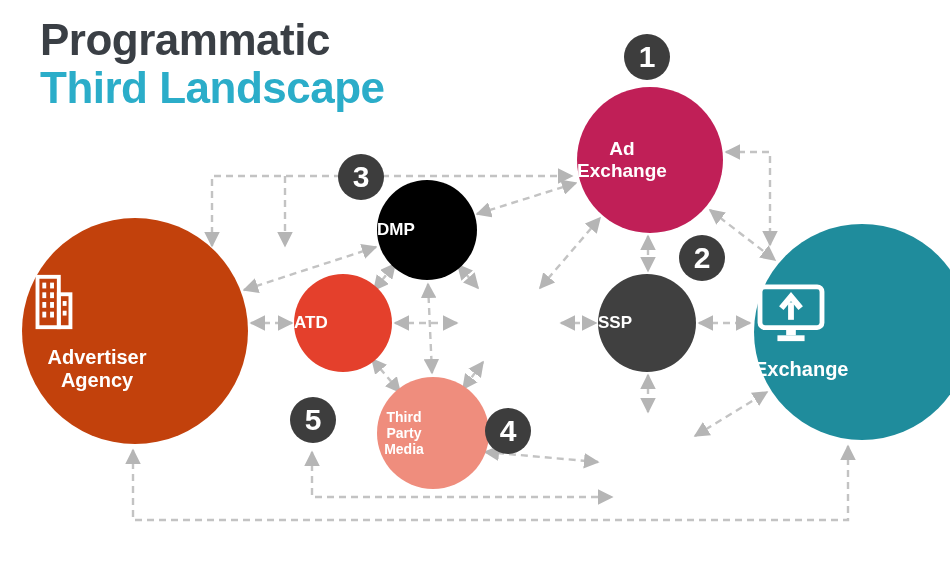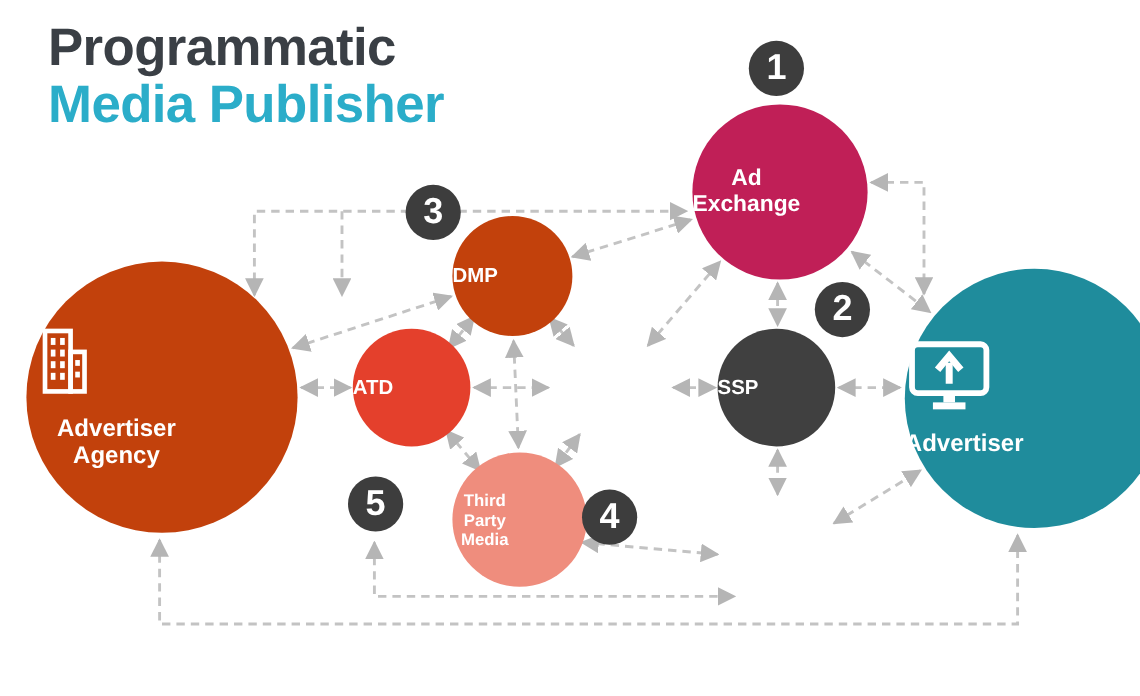--- a/index.html
+++ b/index.html
@@ -57,21 +57,21 @@
     <polyline class="connector" points="675,436 747,392" marker-start="url(#arw)" marker-end="url(#arw)"></polyline>
     <polyline class="connector" points="465,452 578,462" marker-start="url(#arw)" marker-end="url(#arw)"></polyline>
     <polyline class="connector" points="113,450 113,520 828,520 828,446" marker-start="url(#arw)" marker-end="url(#arw)"></polyline>
     <polyline class="connector" points="292,452 292,497 592,497" marker-start="url(#arw)" marker-end="url(#arw)"></polyline>
     <polyline class="connector" points="192,246 192,176 552,176" marker-start="url(#arw)" marker-end="url(#arw)"></polyline>
     <polyline class="connector" points="265,176 265,246" marker-end="url(#arw)"></polyline>
   </svg>
 
   <div class="title">
     <div style="color: rgb(58, 63, 69);">Programmatic</div>
-    <div style="color: rgb(43, 173, 201);">Media Publisher</div>
+    <div style="color: rgb(43, 173, 201);">Third Landscape</div>
   </div>
 
   <div class="node" style="left: 2px; top: 218px; width: 226px; height: 226px; font-size: 20px; background-color: #c2410c;">
     <span class="node-icon">
       <svg width="62" height="62" viewBox="0 0 64 64">
         <rect x="16" y="6" width="22" height="52" fill="none" stroke="#fff" stroke-width="4"></rect>
         <rect x="38" y="24" width="12" height="34" fill="none" stroke="#fff" stroke-width="4"></rect>
         <rect x="21" y="12" width="4" height="6" fill="#fff"></rect>
           <rect x="29" y="12" width="4" height="6" fill="#fff"></rect>
         <rect x="21" y="22" width="4" height="6" fill="#fff"></rect>
@@ -90,28 +90,28 @@
   <div class="node" style="left: 734px; top: 224px; width: 216px; height: 216px; font-size: 20px; background-color: rgb(31, 140, 156);">
     <span class="node-icon">
       <svg width="74" height="62" viewBox="0 0 76 64">
         <rect x="6" y="4" width="64" height="42" rx="5" fill="none" stroke="#fff" stroke-width="5"></rect>
         <path d="M38 38 V20" stroke="#fff" stroke-width="6" fill="none"></path>
         <path d="M28 26 L38 14 L48 26" fill="none" stroke="#fff" stroke-width="6"></path>
         <rect x="33" y="46" width="10" height="8" fill="#fff"></rect>
         <rect x="24" y="54" width="28" height="6" fill="#fff"></rect>
       </svg>
     </span>
-    <span class="node-label">Advertiser</span>
+    <span class="node-label">Exchange</span>
   </div>
 
   <div class="node" style="left: 557px; top: 87px; width: 146px; height: 146px; font-size: 19px; background-color: rgb(192, 31, 87);">
     <span class="node-label" style="max-width:90px;">Ad Exchange</span>
   </div>
 
-  <div class="node" style="left: 357px; top: 180px; width: 100px; height: 100px; font-size: 17px; background-color: #c2410c;">
+  <div class="node" style="left: 357px; top: 180px; width: 100px; height: 100px; font-size: 17px; background-color: #000000;">
     <span class="node-label">DMP</span>
   </div>
 
   <div class="node" style="left: 274px; top: 274px; width: 98px; height: 98px; font-size: 17px; background-color: rgb(228, 64, 44);">
     <span class="node-label">ATD</span>
   </div>
 
 
   <div class="node" style="left: 578px; top: 274px; width: 98px; height: 98px; font-size: 17px; background-color: #404040;">
     <span class="node-label">SSP</span>

